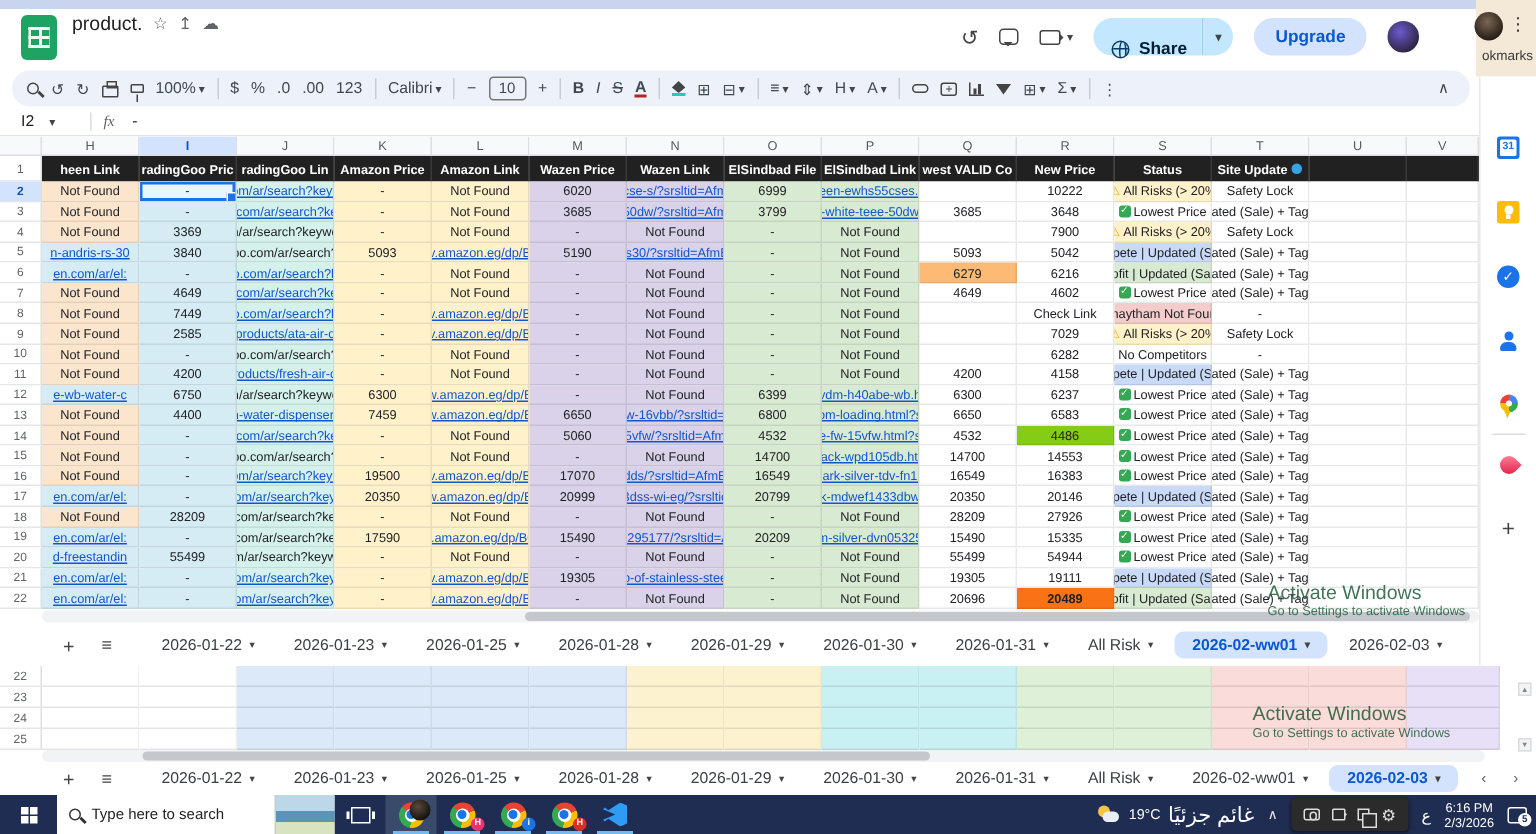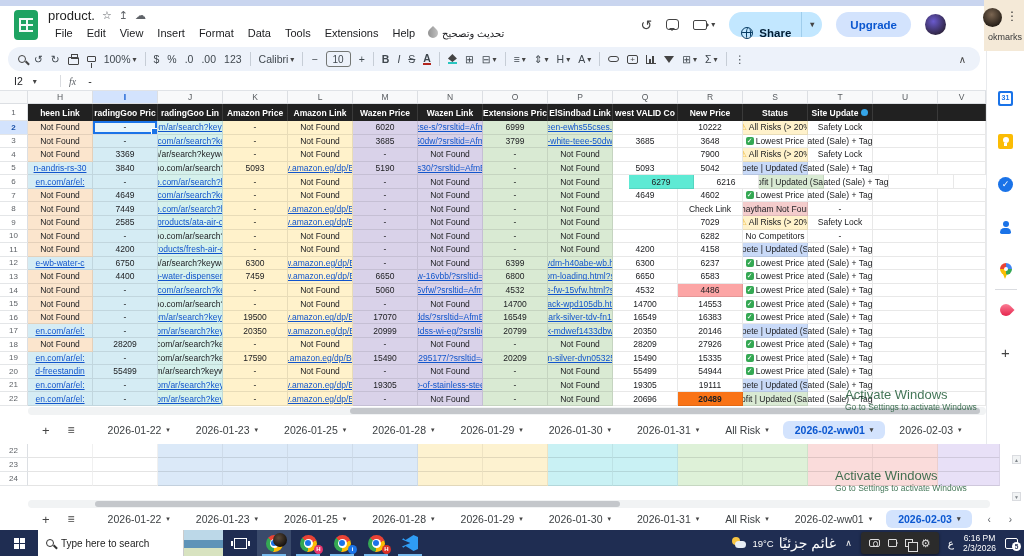--- a/index.html
+++ b/index.html
@@ -194,35 +194,20 @@
   <div id="topstrip"></div>
 
   <div id="hdr">
     <div id="logo"></div>
     <div id="titlerow">
       <span class="doc-title">product.</span>
       <span class="t-ic">☆</span>
       <span class="t-ic">↥</span>
       <span class="t-ic">☁</span>
     </div>
-    <div id="menurow">
-        <span class="menu-item">File</span>
-        <span class="menu-item">Edit</span>
-        <span class="menu-item">View</span>
-        <span class="menu-item">Insert</span>
-        <span class="menu-item">Format</span>
-        <span class="menu-item">Data</span>
-        <span class="menu-item">Tools</span>
-        <span class="menu-item">Extensions</span>
-        <span class="menu-item">Help</span>
-        <span class="custom-menu">
-          <span class="i-rocket"></span>
-          <span>تحديث وتصحيح</span>
-        </span>
-      </div>
     <div id="hdr-right">
       <span class="hic">↺</span>
       <span class="i-comment"></span>
       <span style="display:flex;align-items:center;gap:4px">
         <span class="i-cam"></span>
         <span class="caret">▾</span>
       </span>
       <span style="display:flex">
         <span id="share" class="pill">
           <span class="i-globe"></span>
@@ -353,21 +338,21 @@
         <div class="hcell" style="flex: 0 0 65px;">
           <span>Amazon Link</span>
         </div>
         <div class="hcell" style="flex: 0 0 65px;">
           <span>Wazen Price</span>
         </div>
         <div class="hcell" style="flex: 0 0 65px;">
           <span>Wazen Link</span>
         </div>
         <div class="hcell" style="flex: 0 0 65px;">
-          <span>Extensions Pric</span>
+          <span>ElSindbad File</span>
         </div>
         <div class="hcell" style="flex: 0 0 65px;">
           <span>ElSindbad Link</span>
         </div>
         <div class="hcell" style="flex: 0 0 65px;">
           <span>west VALID Co</span>
         </div>
         <div class="hcell" style="flex: 0 0 65px;">
           <span>New Price</span>
         </div>
@@ -582,21 +567,21 @@
         </div>
         <div class="cell" style="flex: 0 0 65px; background: rgb(217, 210, 233);">
           <span>Not Found</span>
         </div>
         <div class="cell" style="flex: 0 0 65px; background: rgb(217, 234, 211);">
           <span>-</span>
         </div>
         <div class="cell" style="flex: 0 0 65px; background: rgb(217, 234, 211);">
           <span>Not Found</span>
         </div>
-        <div class="cell" style="flex: 0 0 65px; background: #5eead4; margin-left: 16px;">
+        <div class="cell" style="flex: 0 0 65px; background: #fdba74;">
           <span>6279</span>
         </div>
         <div class="cell" style="flex: 0 0 65px; background: rgb(255, 255, 255);">
           <span>6216</span>
         </div>
         <div class="cell" style="flex: 0 0 65px; background: rgb(217, 234, 211);">
           <span>ofit | Updated (Sal</span>
         </div>
         <div class="cell" style="flex: 0 0 65px; background: rgb(255, 255, 255);">
           <span>dated (Sale) + Tagg</span>
@@ -941,21 +926,21 @@
         </div>
         <div class="cell" style="flex: 0 0 65px; background: rgb(217, 234, 211);">
           <span>4532</span>
         </div>
         <div class="cell" style="flex: 0 0 65px; background: rgb(217, 234, 211);">
           <span class="lnk">e-fw-15vfw.html?s</span>
         </div>
         <div class="cell" style="flex: 0 0 65px; background: rgb(255, 255, 255);">
           <span>4532</span>
         </div>
-        <div class="cell" style="flex: 0 0 65px; background: #fca5a5;">
+        <div class="cell" style="flex: 0 0 65px; background: #84cc16;">
           <span>4486</span>
         </div>
         <div class="cell" style="flex: 0 0 65px; background: rgb(255, 255, 255);">
           <span class="ic-check">✓</span>
           <span>Lowest Price</span>
         </div>
         <div class="cell" style="flex: 0 0 65px; background: rgb(255, 255, 255);">
           <span>dated (Sale) + Tagg</span>
         </div>
         <div class="cell" style="flex: 0 0 65px;"></div>
@@ -1427,20 +1412,38 @@
         <div class="bcell" style="flex: 0 0 65px; background: rgb(253, 242, 208);"></div>
         <div class="bcell" style="flex: 0 0 65px; background: rgb(253, 242, 208);"></div>
         <div class="bcell" style="flex: 0 0 65px; background: rgb(201, 241, 244);"></div>
         <div class="bcell" style="flex: 0 0 65px; background: rgb(201, 241, 244);"></div>
         <div class="bcell" style="flex: 0 0 65px; background: rgb(222, 241, 216);"></div>
         <div class="bcell" style="flex: 0 0 65px; background: rgb(222, 241, 216);"></div>
         <div class="bcell" style="flex: 0 0 65px; background: rgb(250, 220, 219);"></div>
         <div class="bcell" style="flex: 0 0 65px; background: rgb(250, 220, 219);"></div>
         <div class="bcell" style="flex: 0 0 62px; background: rgb(232, 224, 247);"></div>
       </div>
+      <div class="band-row">
+        <div class="rownum" style="height: 14px;">25</div>
+        <div class="bcell" style="flex: 0 0 65px; background: rgb(255, 255, 255);"></div>
+        <div class="bcell" style="flex: 0 0 65px; background: rgb(255, 255, 255);"></div>
+        <div class="bcell" style="flex: 0 0 65px; background: rgb(219, 233, 248);"></div>
+        <div class="bcell" style="flex: 0 0 65px; background: rgb(219, 233, 248);"></div>
+        <div class="bcell" style="flex: 0 0 65px; background: rgb(219, 233, 248);"></div>
+        <div class="bcell" style="flex: 0 0 65px; background: rgb(219, 233, 248);"></div>
+        <div class="bcell" style="flex: 0 0 65px; background: rgb(253, 242, 208);"></div>
+        <div class="bcell" style="flex: 0 0 65px; background: rgb(253, 242, 208);"></div>
+        <div class="bcell" style="flex: 0 0 65px; background: rgb(201, 241, 244);"></div>
+        <div class="bcell" style="flex: 0 0 65px; background: rgb(201, 241, 244);"></div>
+        <div class="bcell" style="flex: 0 0 65px; background: rgb(222, 241, 216);"></div>
+        <div class="bcell" style="flex: 0 0 65px; background: rgb(222, 241, 216);"></div>
+        <div class="bcell" style="flex: 0 0 65px; background: rgb(250, 220, 219);"></div>
+        <div class="bcell" style="flex: 0 0 65px; background: rgb(250, 220, 219);"></div>
+        <div class="bcell" style="flex: 0 0 62px; background: rgb(232, 224, 247);"></div>
+      </div>
     </div>
 
   <div class="hscroll" style="left:28px;top:500px;width:962px">
     <div class="hthumb" style="left:67px;width:525px"></div>
   </div>
 
   <div id="vmini">
       <span>▲</span>
       <span>▼</span>
     </div>

